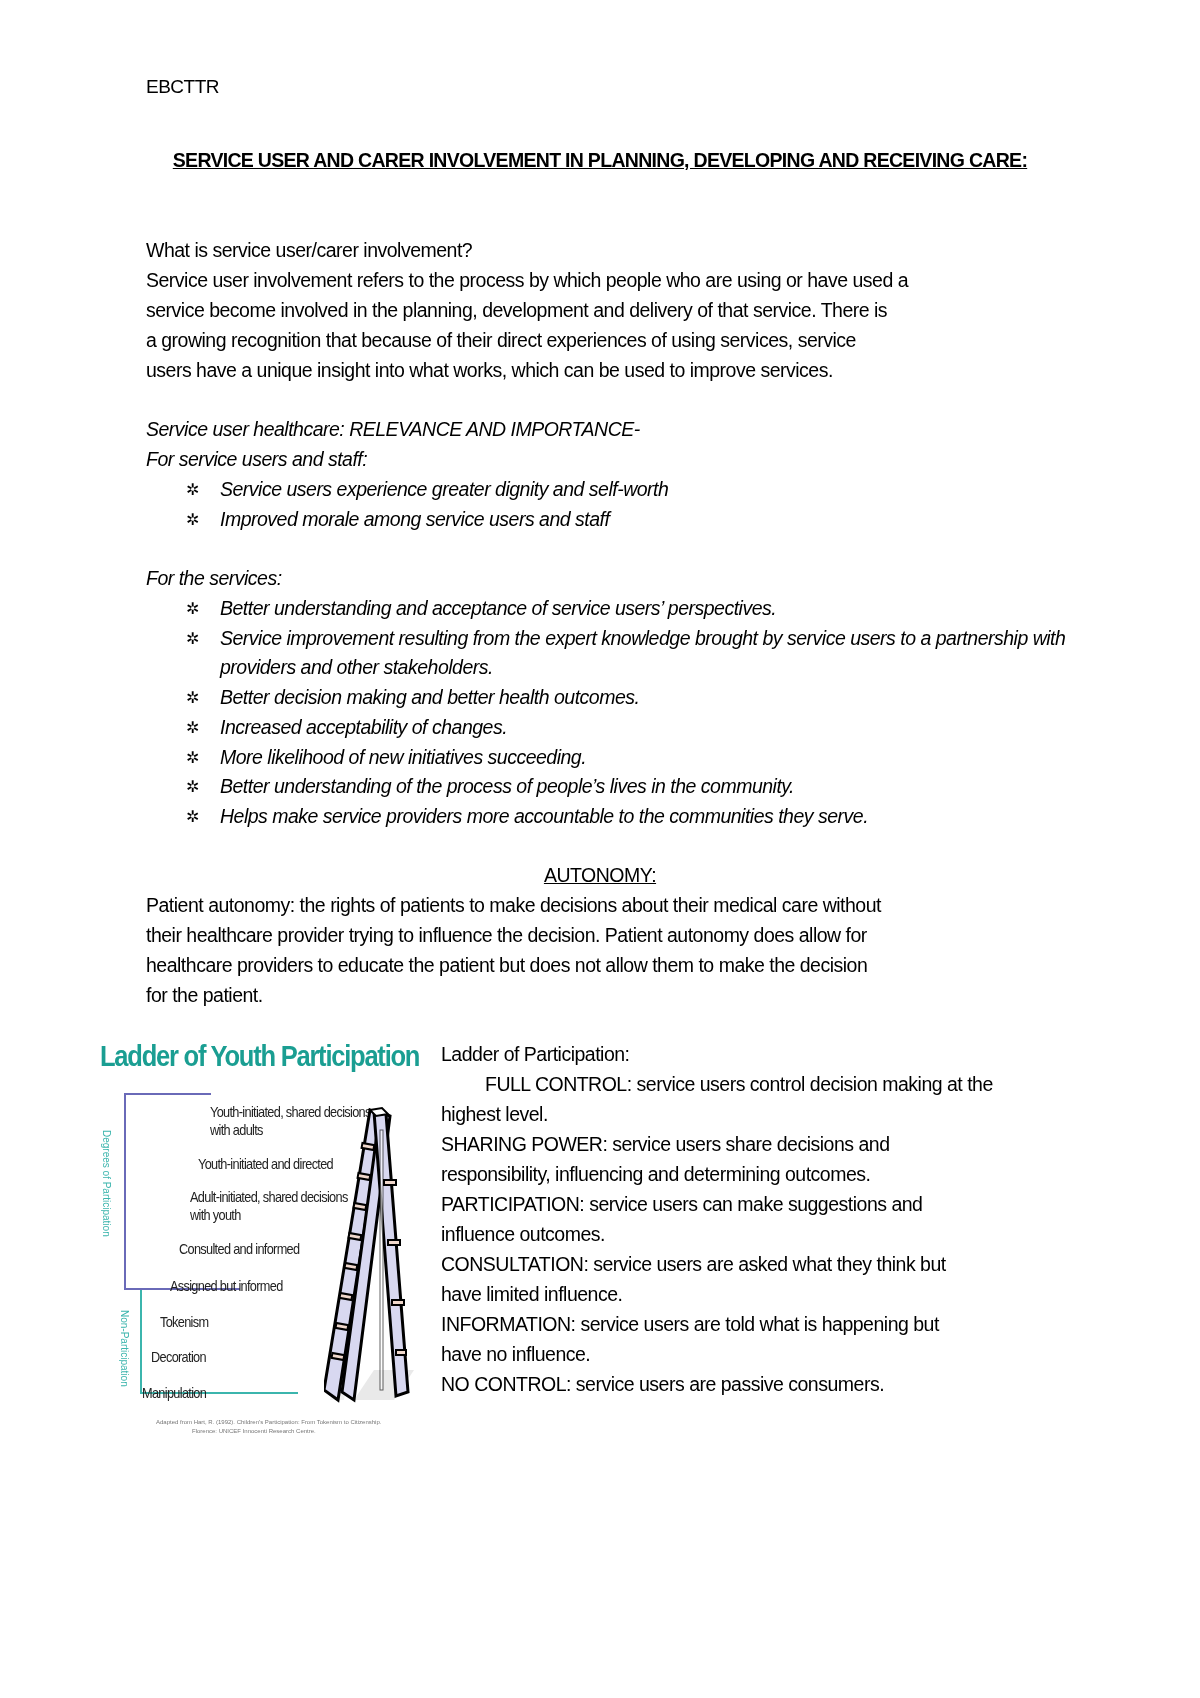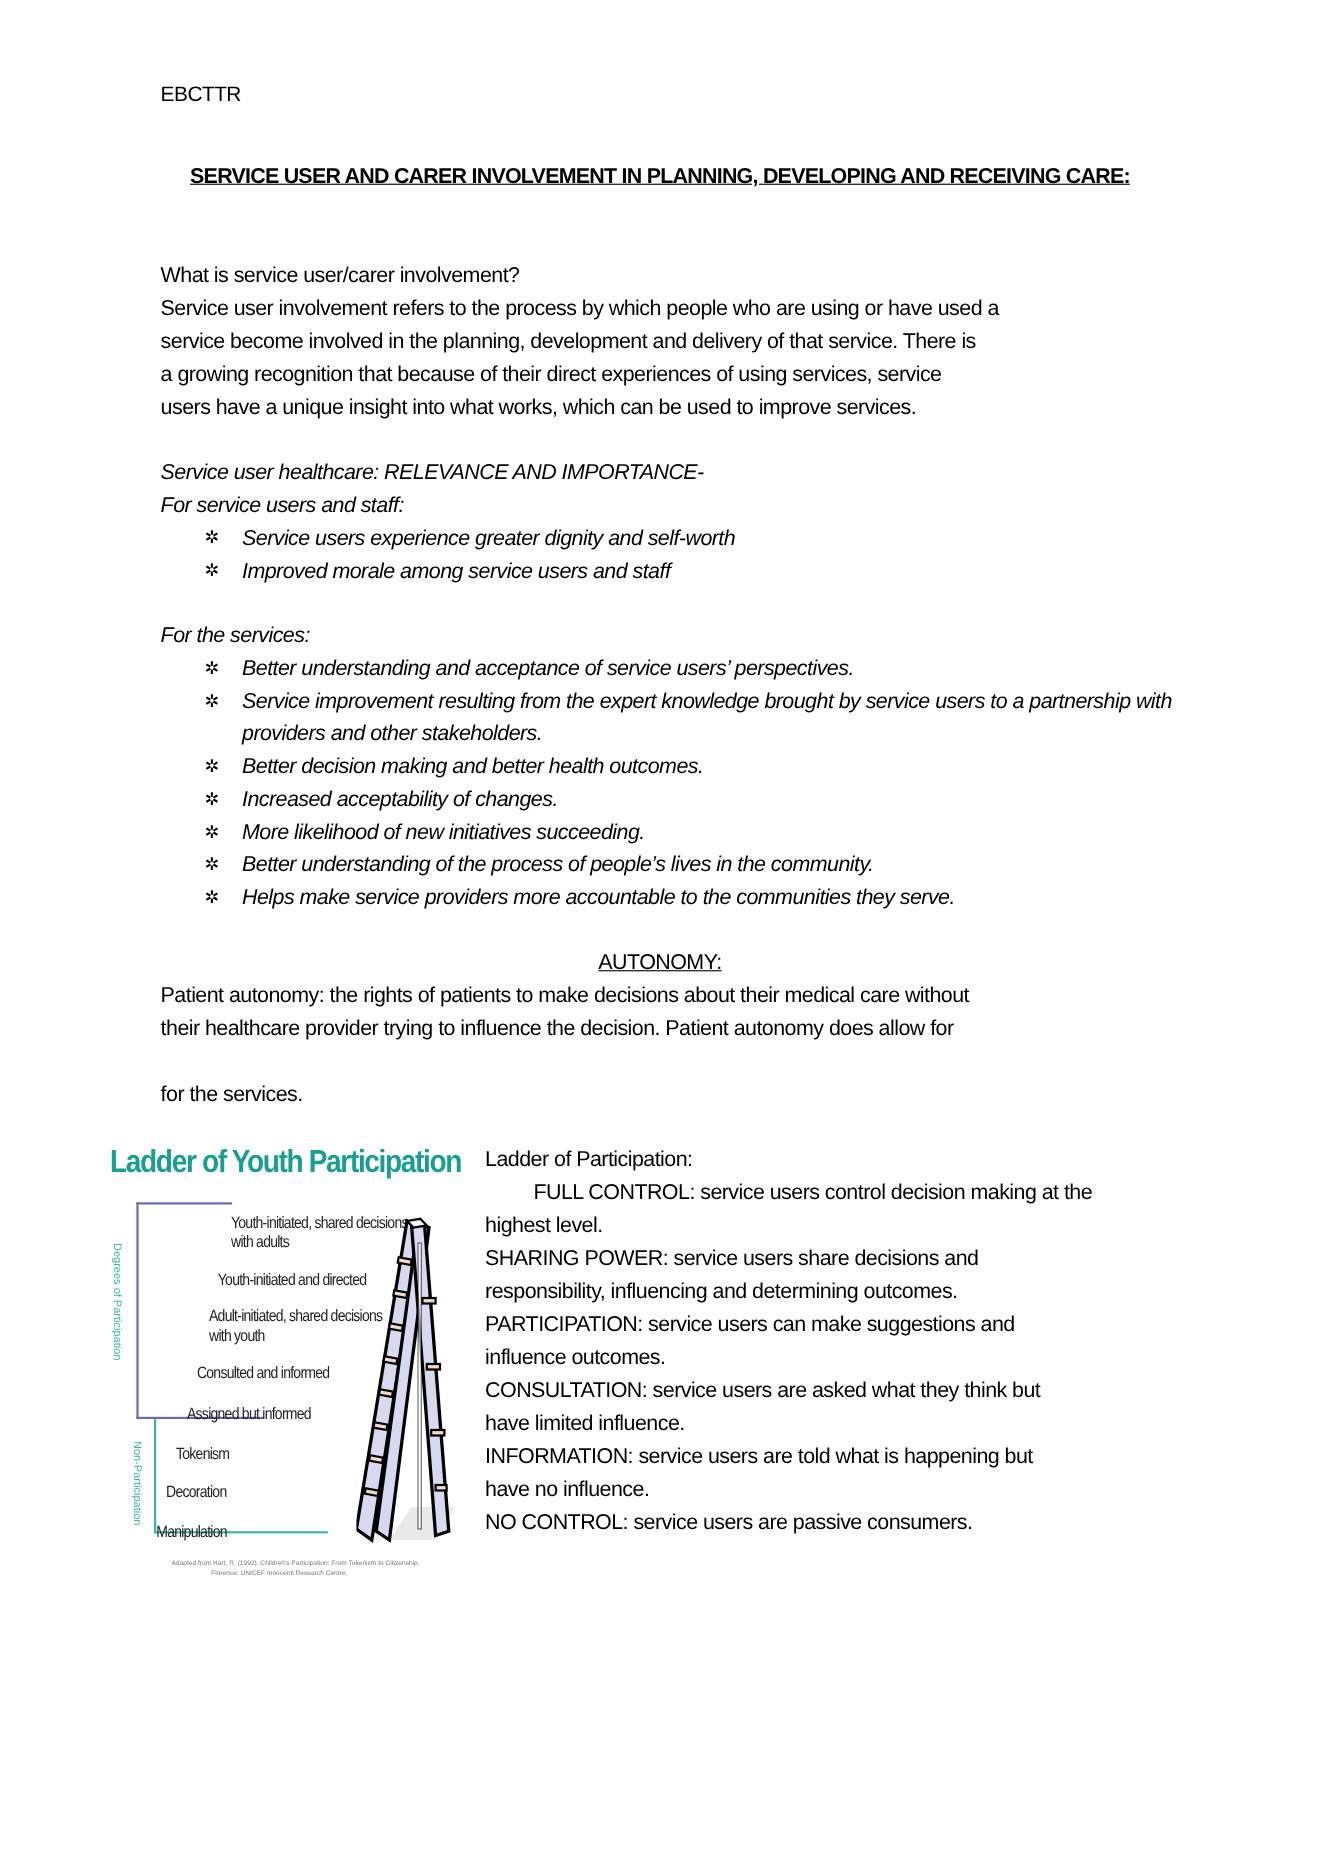--- a/index.html
+++ b/index.html
@@ -53,21 +53,22 @@
     <li><span class="star">✲</span><span>Better decision making and better health outcomes.</span></li>
     <li><span class="star">✲</span><span>Increased acceptability of changes.</span></li>
     <li><span class="star">✲</span><span>More likelihood of new initiatives succeeding.</span></li>
     <li><span class="star">✲</span><span>Better understanding of the process of people’s lives in the community.</span></li>
     <li><span class="star">✲</span><span>Helps make service providers more accountable to the communities they serve.</span></li>
   </ul>
 
   <div class="t b u" style="left:146px; width:908px; top:861px; text-align:center;">AUTONOMY:</div>
   <div class="t" style="left:146px; top:891px;"><span class="b">Patient autonomy:</span><span> the rights of patients to make decisions about their medical care without</span></div>
   <div class="t" style="left:146px; top:921px;">their healthcare provider trying to influence the decision. Patient autonomy does allow for</div>
-  <div class="t" style="left:146px; top:981px;">for the services.</div>
+  <div class="t" style="left:146px; top:951px;">healthcare providers to educate the patient but does not allow them to make the decision</div>
+  <div class="t" style="left:146px; top:981px;">for the patient.</div>
 
   <div class="fig">
     <div class="fig-title">Ladder of Youth Participation</div>
     <div class="bracket-part" style="left:28px; top:53px; width:85px; height:195px; border-bottom:none;"></div>
     <div style="position:absolute; left:28px; top:248px; width:116px; border-top:2px solid #6a6ab8;"></div>
     <div class="bracket-non" style="left:44px; top:250px; width:156px; height:102px;"></div>
     <div class="vlabel" style="left:16px; top:90px; transform:rotate(90deg);">Degrees of Participation</div>
     <div class="vlabel" style="left:34px; top:270px; transform:rotate(90deg);">Non-Participation</div>
 
     <div class="rung" style="left:114px; top:62px;">Youth-initiated, shared decisions</div>

